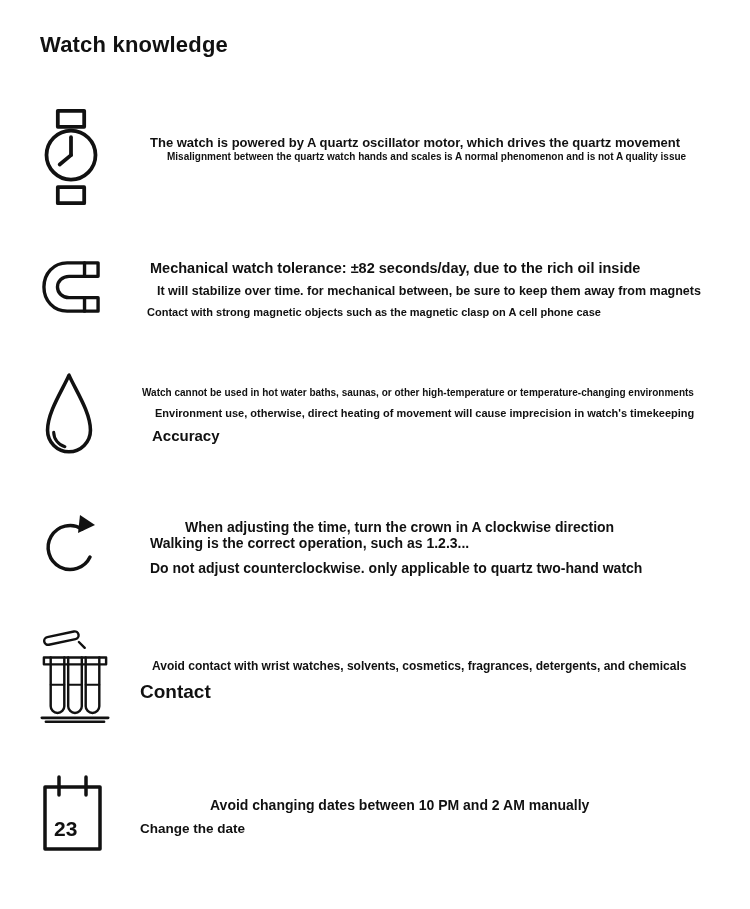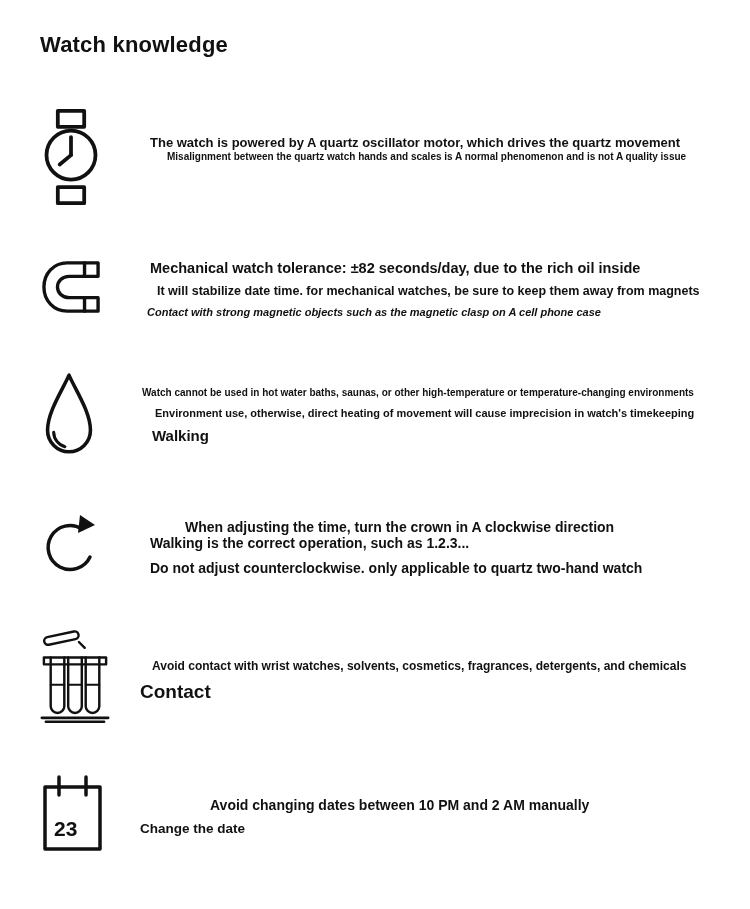--- a/index.html
+++ b/index.html
@@ -28,21 +28,21 @@
   .s4 .text-col { padding-top:10px; }
   .s5 .text-col { padding-top:33px; }
   .s6 .text-col { padding-top:24px; }
 
   
   .s1-l1 { font-size:10px;   margin-left:52px; margin-bottom:6px; }
   .s1-l2 { font-size:13px;   margin-left:35px; }
 
   .s2-l1 { font-size:14.5px; margin-left:35px; margin-bottom:7px; }
   .s2-l2 { font-size:12.5px; margin-left:42px; margin-bottom:8px; }
-  .s2-l3 { font-size:11px;   margin-left:32px;font-style:italic; }
+  .s2-l3 { font-size:11px;   margin-left:32px; }
 
   .s3-l1 { font-size:10px;   margin-left:27px; margin-bottom:9px; }
   .s3-l2 { font-size:11px;   margin-left:40px; margin-bottom:7px; }
   .s3-label { font-size:15px; margin-left:37px; }
 
   .s4-l1 { font-size:14px;   margin-left:70px; }
   .s4-l2 { font-size:14px;   margin-left:35px; margin-bottom:9px; }
   .s4-l3 { font-size:14px;   margin-left:35px; }
 
   .s5-l1 { font-size:12px;   margin-left:37px; margin-bottom:8px; }
@@ -85,36 +85,36 @@
   <div class="section s2">
     <div class="icon-box">
       <svg width="62" height="58" viewBox="0 0 64 60">
         <path class="stroke" d="M60 5 H28 C14 5 4 16 4 30 C4 44 14 55 28 55 H60 V41 H30 C23 41 18 36 18 30 C18 24 23 19 30 19 H60 Z" stroke-width="3.5"></path>
         <path class="stroke" d="M46 5 V19" stroke-width="3.5"></path>
         <path class="stroke" d="M46 41 V55" stroke-width="3.5"></path>
       </svg>
     </div>
     <div class="text-col">
       <span class="line s2-l1">Mechanical watch tolerance: ±82 seconds/day, due to the rich oil inside</span>
-      <span class="line s2-l2">It will stabilize date time. for mechanical watches, be sure to keep them away from magnets</span>
+      <span class="line s2-l2">It will stabilize over time. for mechanical between, be sure to keep them away from magnets</span>
       <span class="line s2-l3">Contact with strong magnetic objects such as the magnetic clasp on A cell phone case</span>
     </div>
   </div>
 
   <div class="section s3">
     <div class="icon-box">
       <svg width="58" height="94" viewBox="0 0 56 92">
         <path class="stroke" d="M28 6 C22 20 7 42 7 60 A21 21 0 0 0 49 60 C49 42 34 20 28 6 Z" stroke-width="3.5"></path>
         <path class="stroke" d="M13 62 A15 15 0 0 0 24 76" stroke-width="3"></path>
       </svg>
     </div>
     <div class="text-col">
       <span class="line s3-l1">Watch cannot be used in hot water baths, saunas, or other high-temperature or temperature-changing environments</span>
       <span class="line s3-l2">Environment use, otherwise, direct heating of movement will cause imprecision in watch's timekeeping</span>
-      <span class="line s3-label">Walking</span>
+      <span class="line s3-label">Accuracy</span>
     </div>
   </div>
 
   <div class="section s4">
     <div class="icon-box">
       <svg width="62" height="72" viewBox="0 0 62 72">
         <path class="stroke" d="M50 48 A22 22 0 1 1 42 20" stroke-width="3.5"></path>
         <polygon points="40,6 55,16 38,24" fill="#111" stroke="none"></polygon>
       </svg>
     </div>

